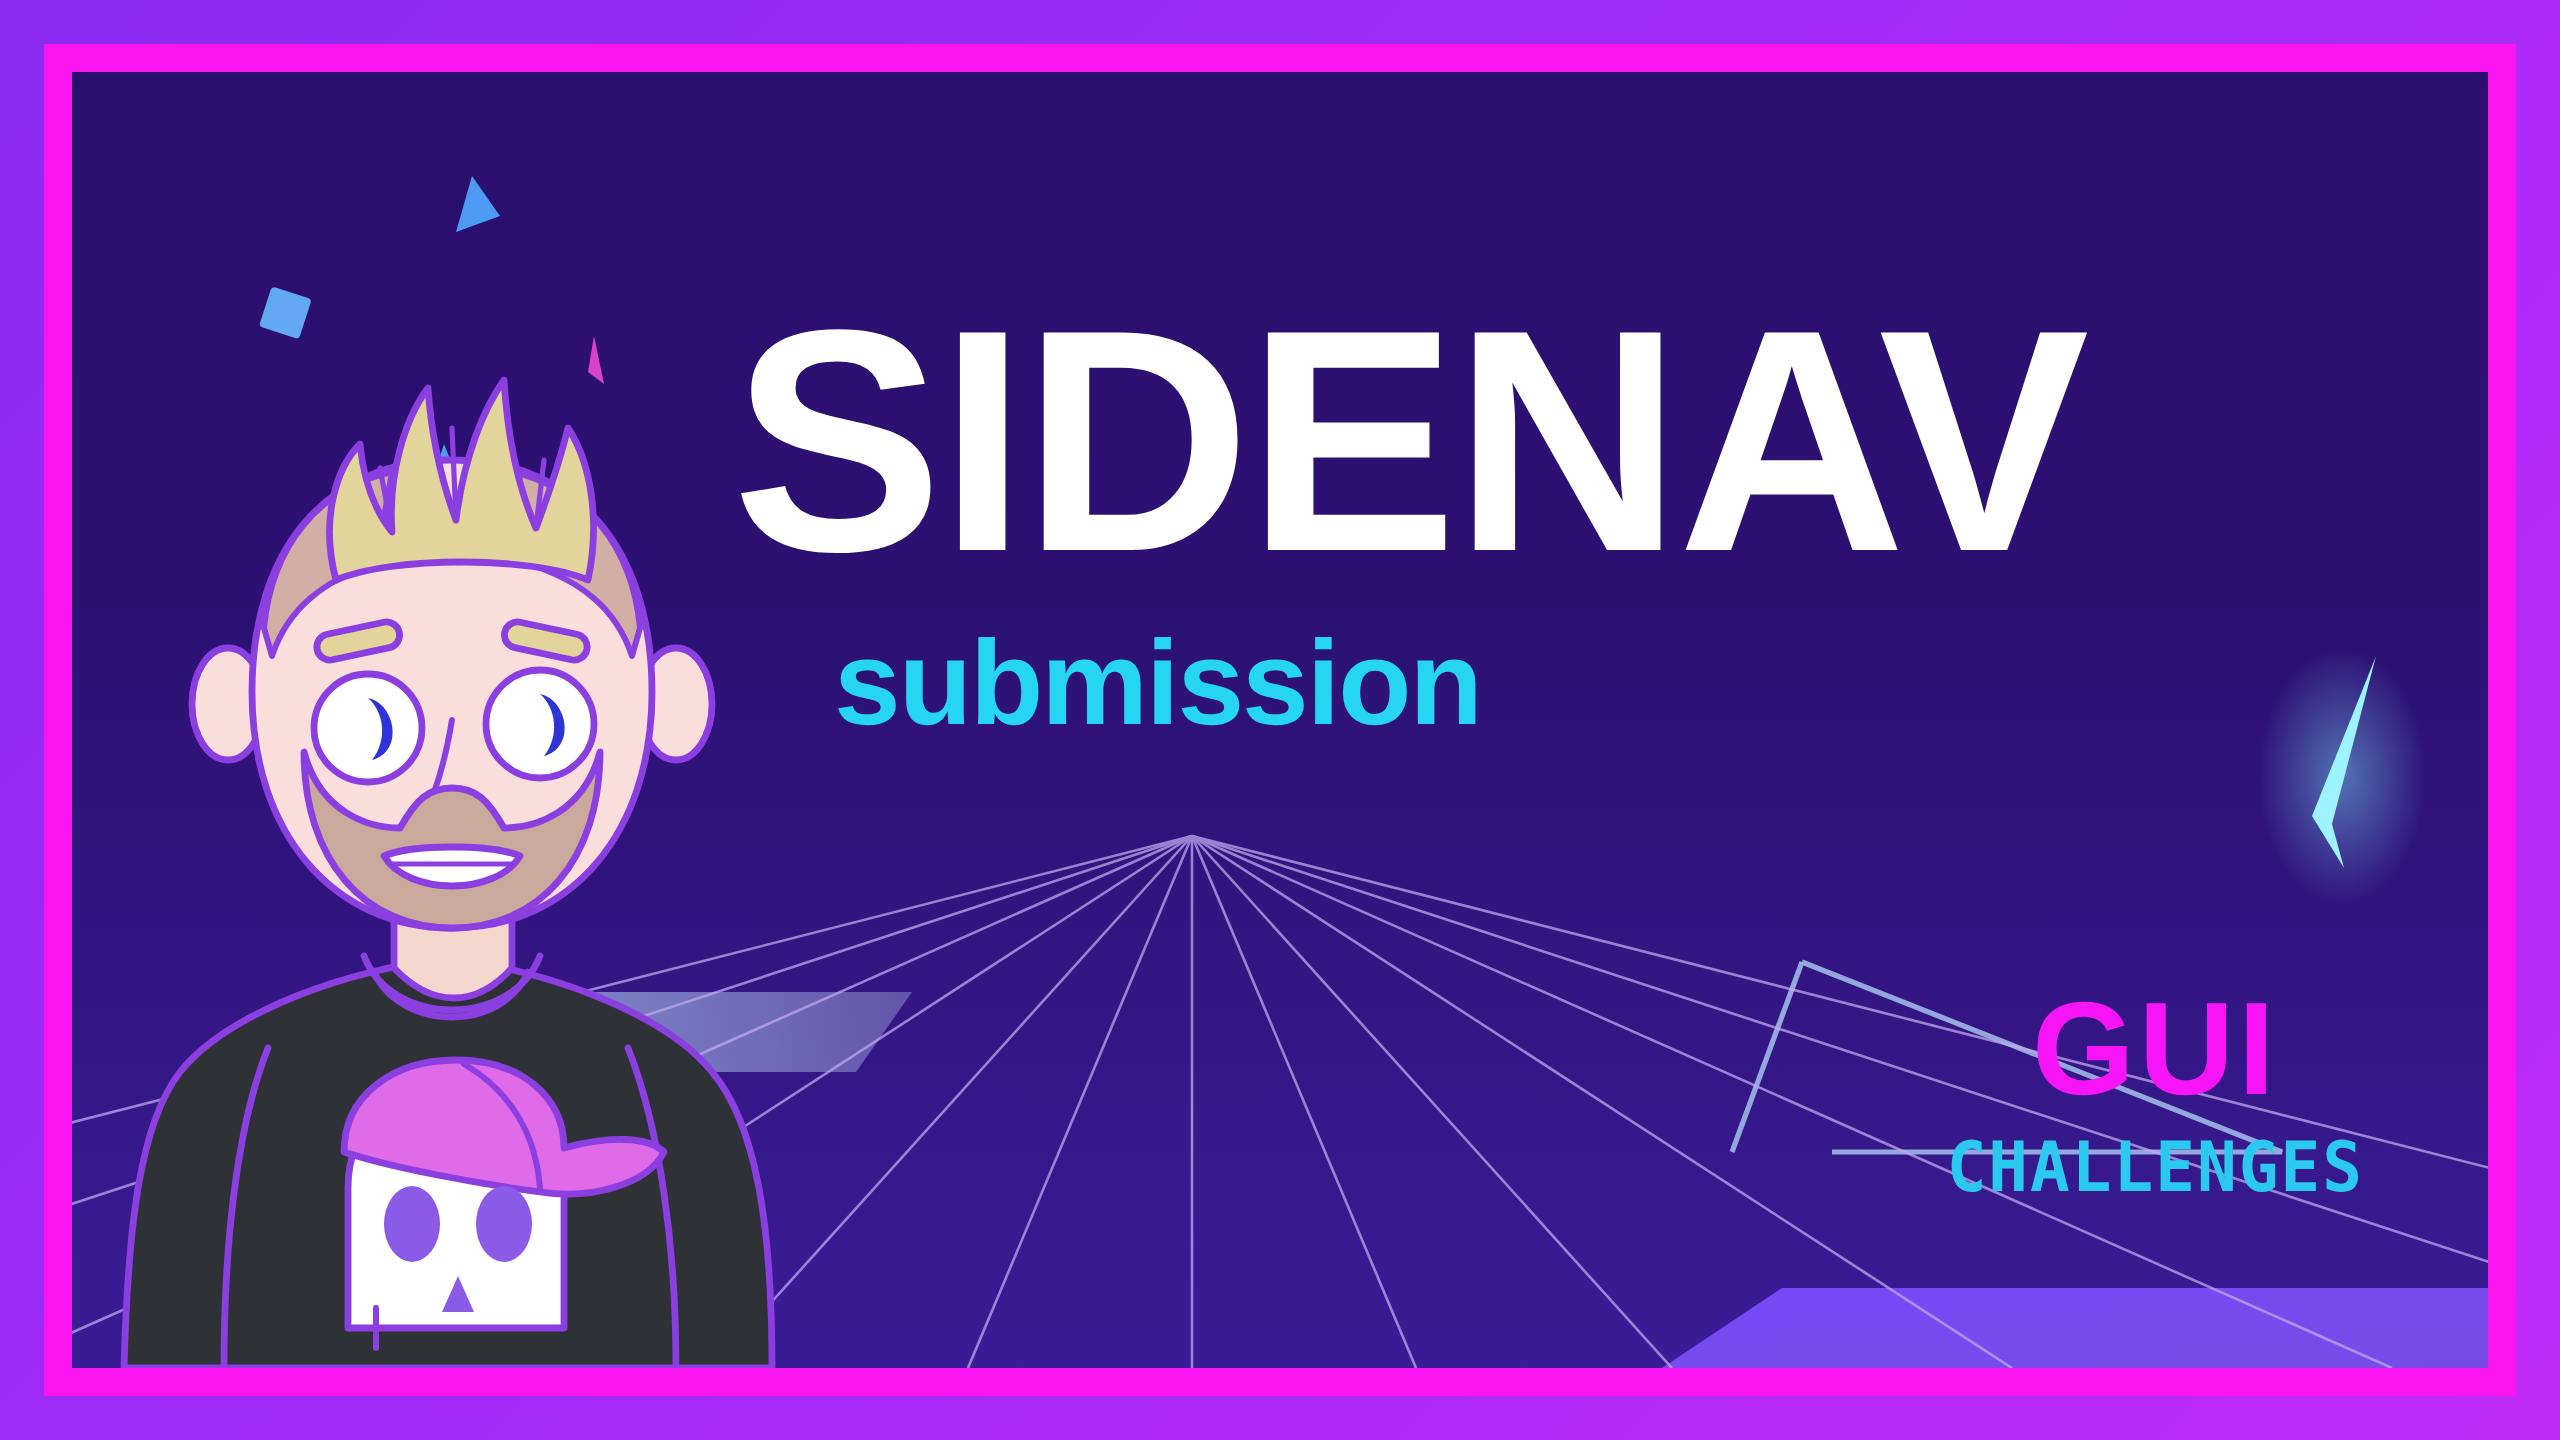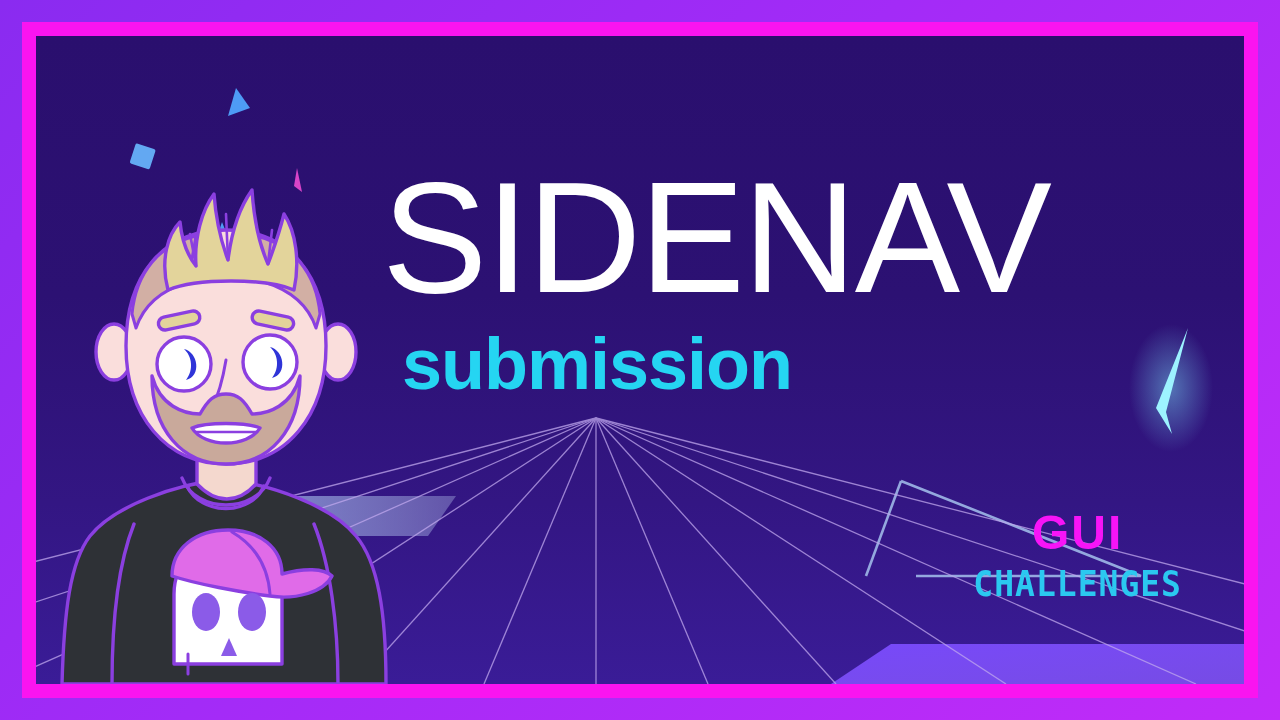--- a/index.html
+++ b/index.html
@@ -31,35 +31,35 @@
     position:absolute;left:0;right:0;bottom:0;top:340px;
     overflow:hidden;
   }
   #grid-floor svg{position:absolute;inset:0;width:100%;height:100%;}
 
   
   #title-block{
     position:absolute;left:330px;top:112px;width:830px;
   }
   #main-title{
-    font-size:158px;line-height:0.93;font-weight:normal;color:#FFFFFF;
-    letter-spacing:-2px;margin:16px;font-family:"Liberation Sans", sans-serif;
+    font-size:158px;line-height:0.93;font-weight:bold;color:#FFFFFF;
+    letter-spacing:-2px;margin:0;font-family:"Liberation Sans", sans-serif;
   }
   #subtitle{
-    margin:18px 0 0 36px;font-size:72px;line-height:0.98;font-weight:bold;
+    margin:18px 0 0 51px;font-size:60px;line-height:0.98;font-weight:bold;
     color:#25D5F2;letter-spacing:-1px;
   }
   #subtitle .line{display:block;}
 
   
   #gui-logo{
     position:absolute;right:62px;bottom:84px;text-align:center;
   }
   #gui-word{
-    font-size:48px;font-weight:bold;color:#F714F7;letter-spacing:2px;
+    font-size:66px;font-weight:bold;color:#F714F7;letter-spacing:2px;
     line-height:1;margin:0;
   }
   #challenges-word{
     font-size:33px;font-weight:bold;color:#2BC8F0;letter-spacing:1px;
     line-height:1;margin:10px 0 0 0;
     font-family:"DejaVu Sans Mono", monospace;
     transform:scaleY(1.05);
   }
 
   

